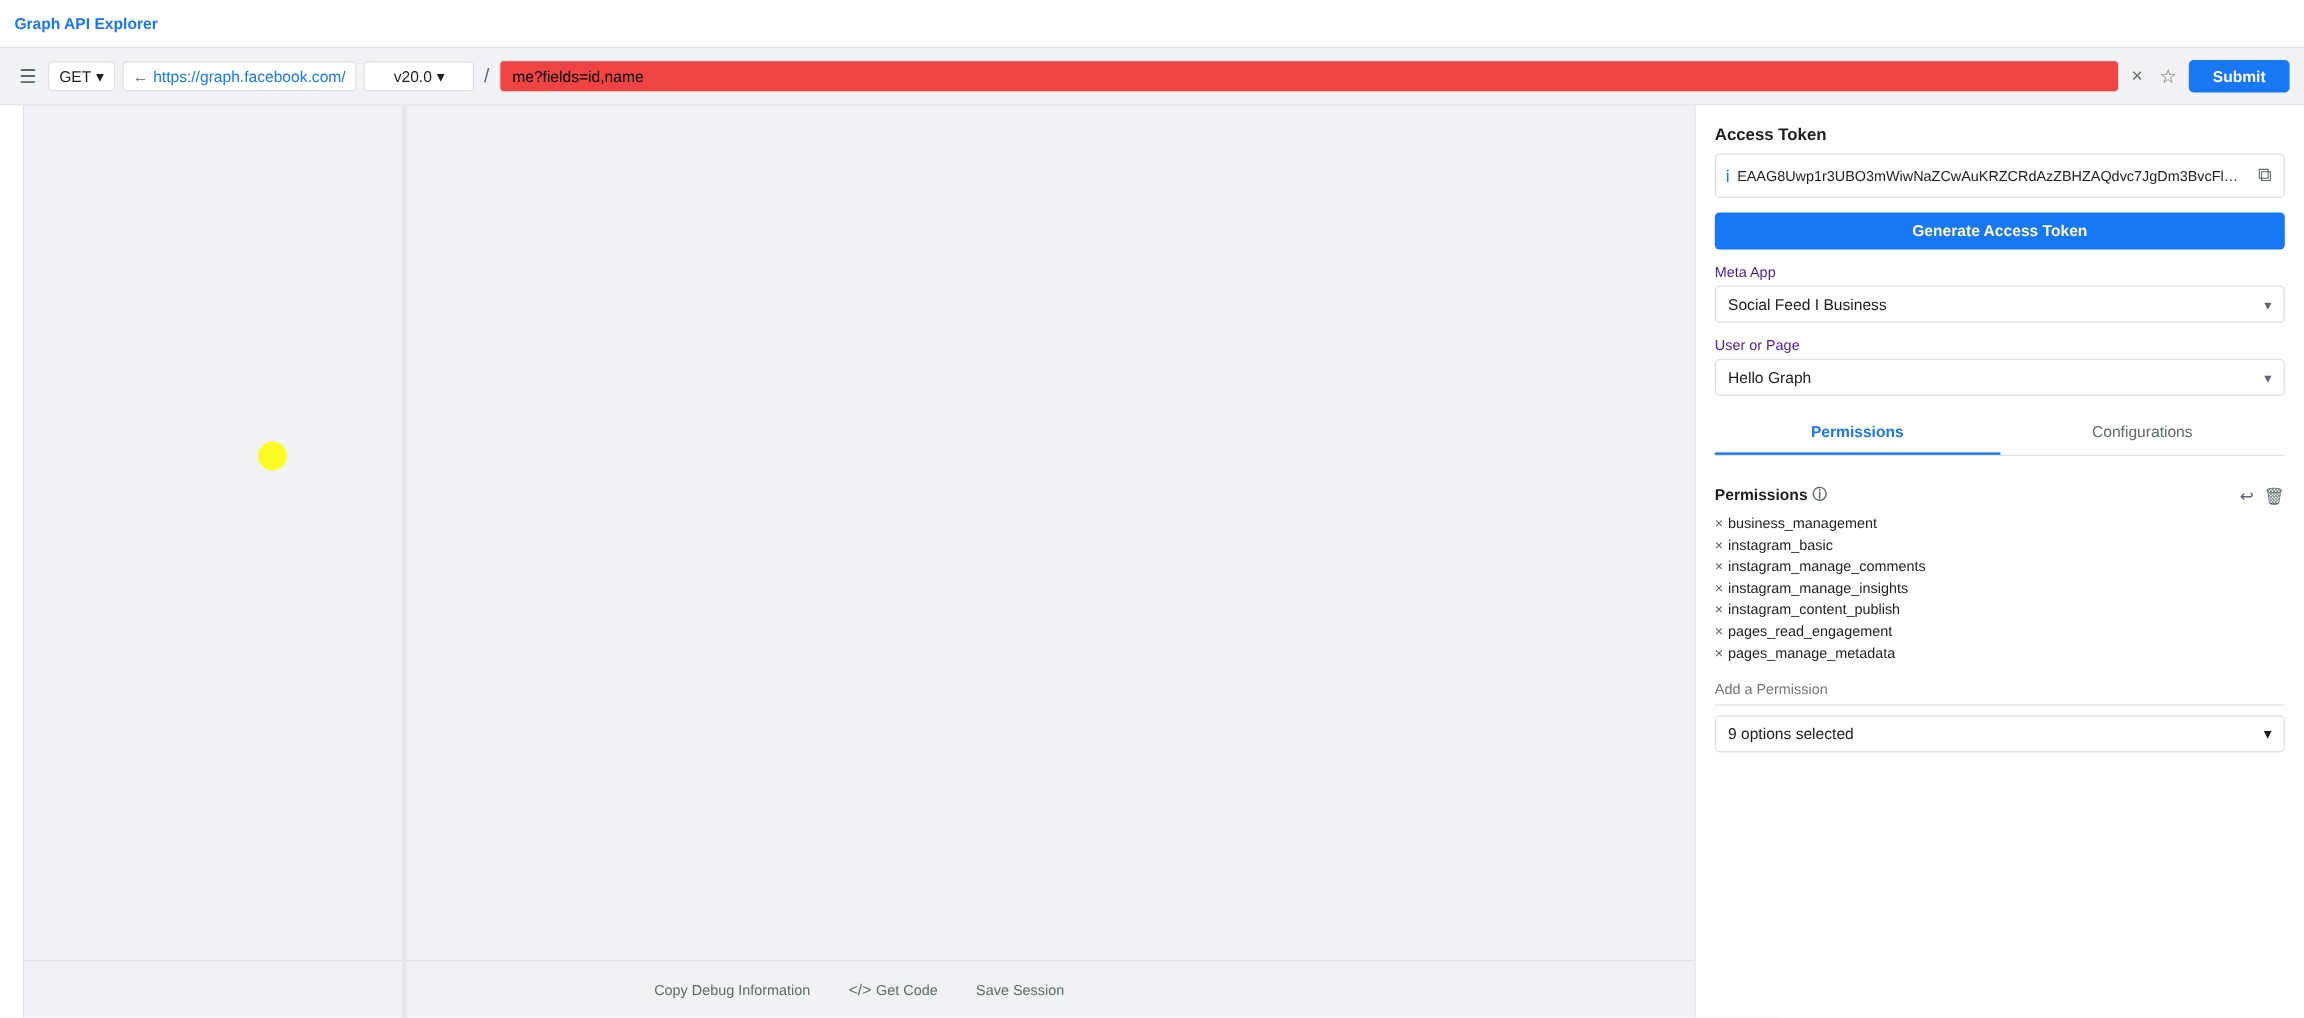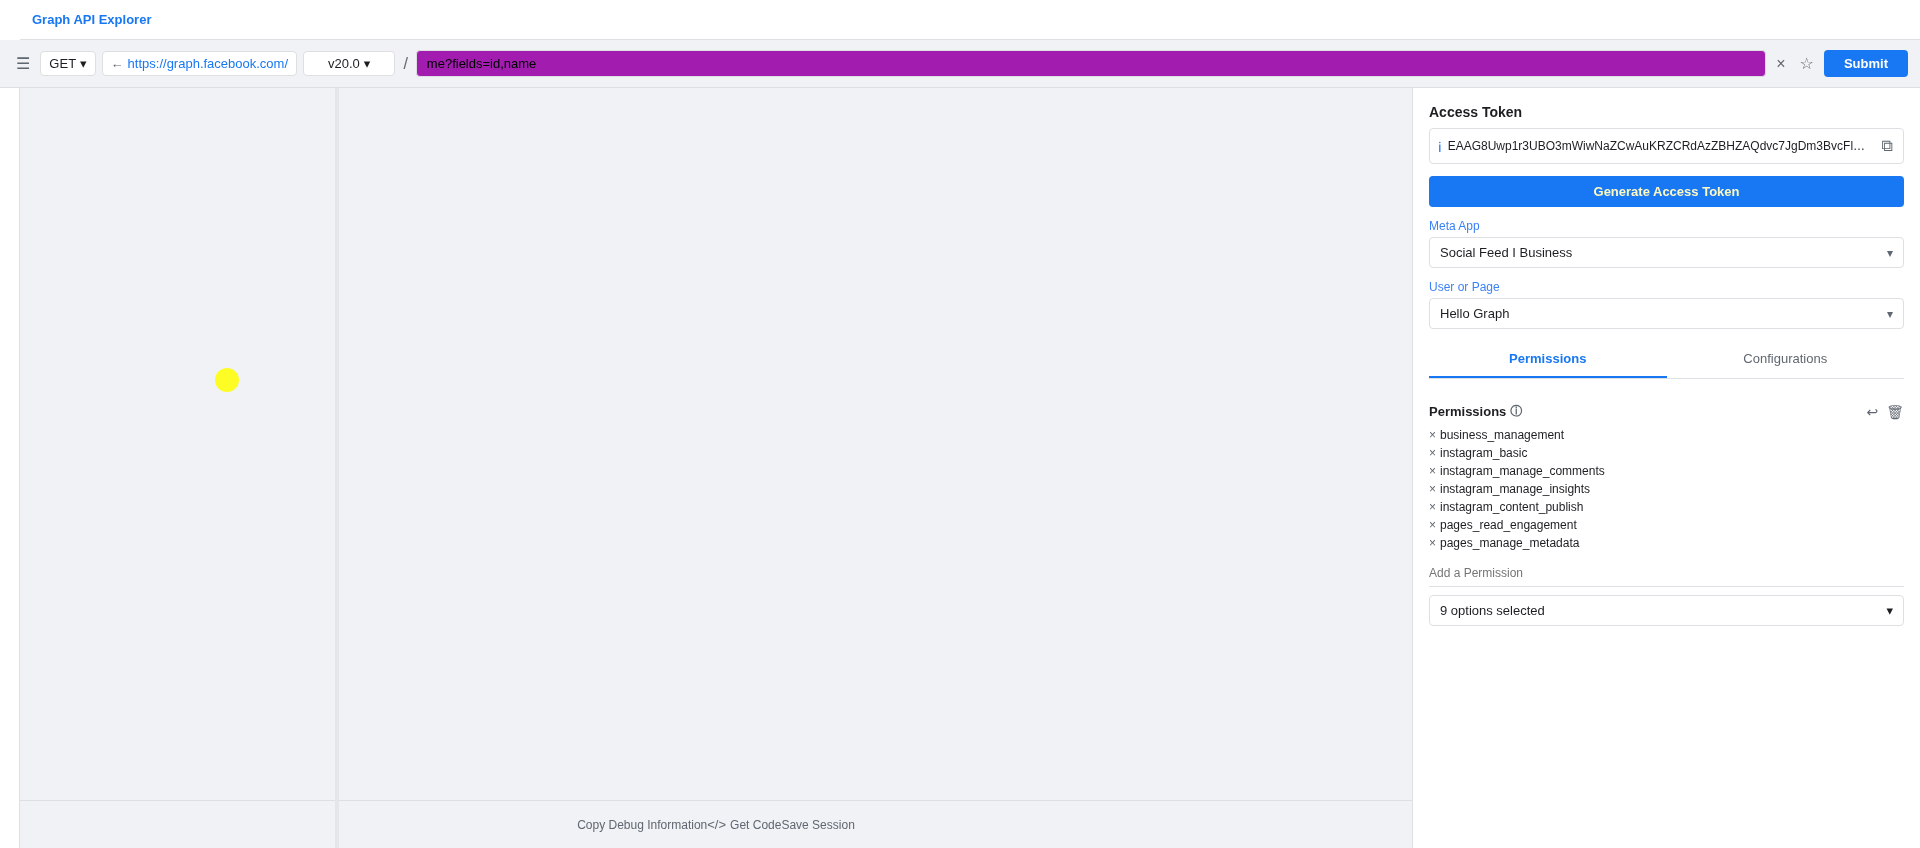--- a/index.html
+++ b/index.html
@@ -6,21 +6,20 @@
     body { font-family: -apple-system, BlinkMacSystemFont, 'Segoe UI', Helvetica, Arial, sans-serif; font-size: 13px; background: #fff; color: #1c1e21; height: 848px; overflow: hidden; }
 
     
     .topbar {
       height: 40px;
       background: #fff;
       border-bottom: 1px solid #dddfe2;
       display: flex;
       align-items: center;
       padding: 0 12px;
-      margin-left: 20px;
     }
     .app-title {
       font-size: 13px;
       font-weight: 600;
       color: #1877f2;
     }
 
     
     .urlbar {
       height: 48px;
@@ -72,21 +71,21 @@
       border: 1px solid #dddfe2;
       border-radius: 4px;
       padding: 4px 24px;
       cursor: pointer;
       gap: 4px;
       font-size: 13px;
     }
     .url-slash { font-size: 16px; color: #606770; padding: 0 2px; }
     .url-path-input {
       flex: 1;
-      background: #a21caf;
+      background: #ef4444;
       border: 1px solid #dddfe2;
       border-radius: 4px;
       padding: 5px 10px;
       font-size: 13px;
       outline: none;
     }
     .clear-btn {
       background: none;
       border: none;
       cursor: pointer;
@@ -140,20 +139,21 @@
       flex: 1;
       background: #f0f2f5;
     }
     .center-footer {
       height: 48px;
       background: #f0f2f5;
       border-top: 1px solid #dddfe2;
       display: flex;
       align-items: center;
       justify-content: center;
+      gap: 32px;
       padding: 0 16px;
     }
     .footer-btn {
       background: none;
       border: none;
       cursor: pointer;
       color: #606770;
       font-size: 12px;
       display: flex;
       align-items: center;
@@ -221,21 +221,21 @@
       padding: 8px 0;
       font-size: 13px;
       font-weight: 600;
       cursor: pointer;
       width: 100%;
     }
 
     
     .field-label {
       font-size: 12px;
-      color: #3b82f6;
+      color: #4c1d95;
       margin-bottom: 4px;
     }
     .select-box {
       display: flex;
       align-items: center;
       justify-content: space-between;
       border: 1px solid #dddfe2;
       border-radius: 4px;
       padding: 7px 10px;
       background: #fff;

